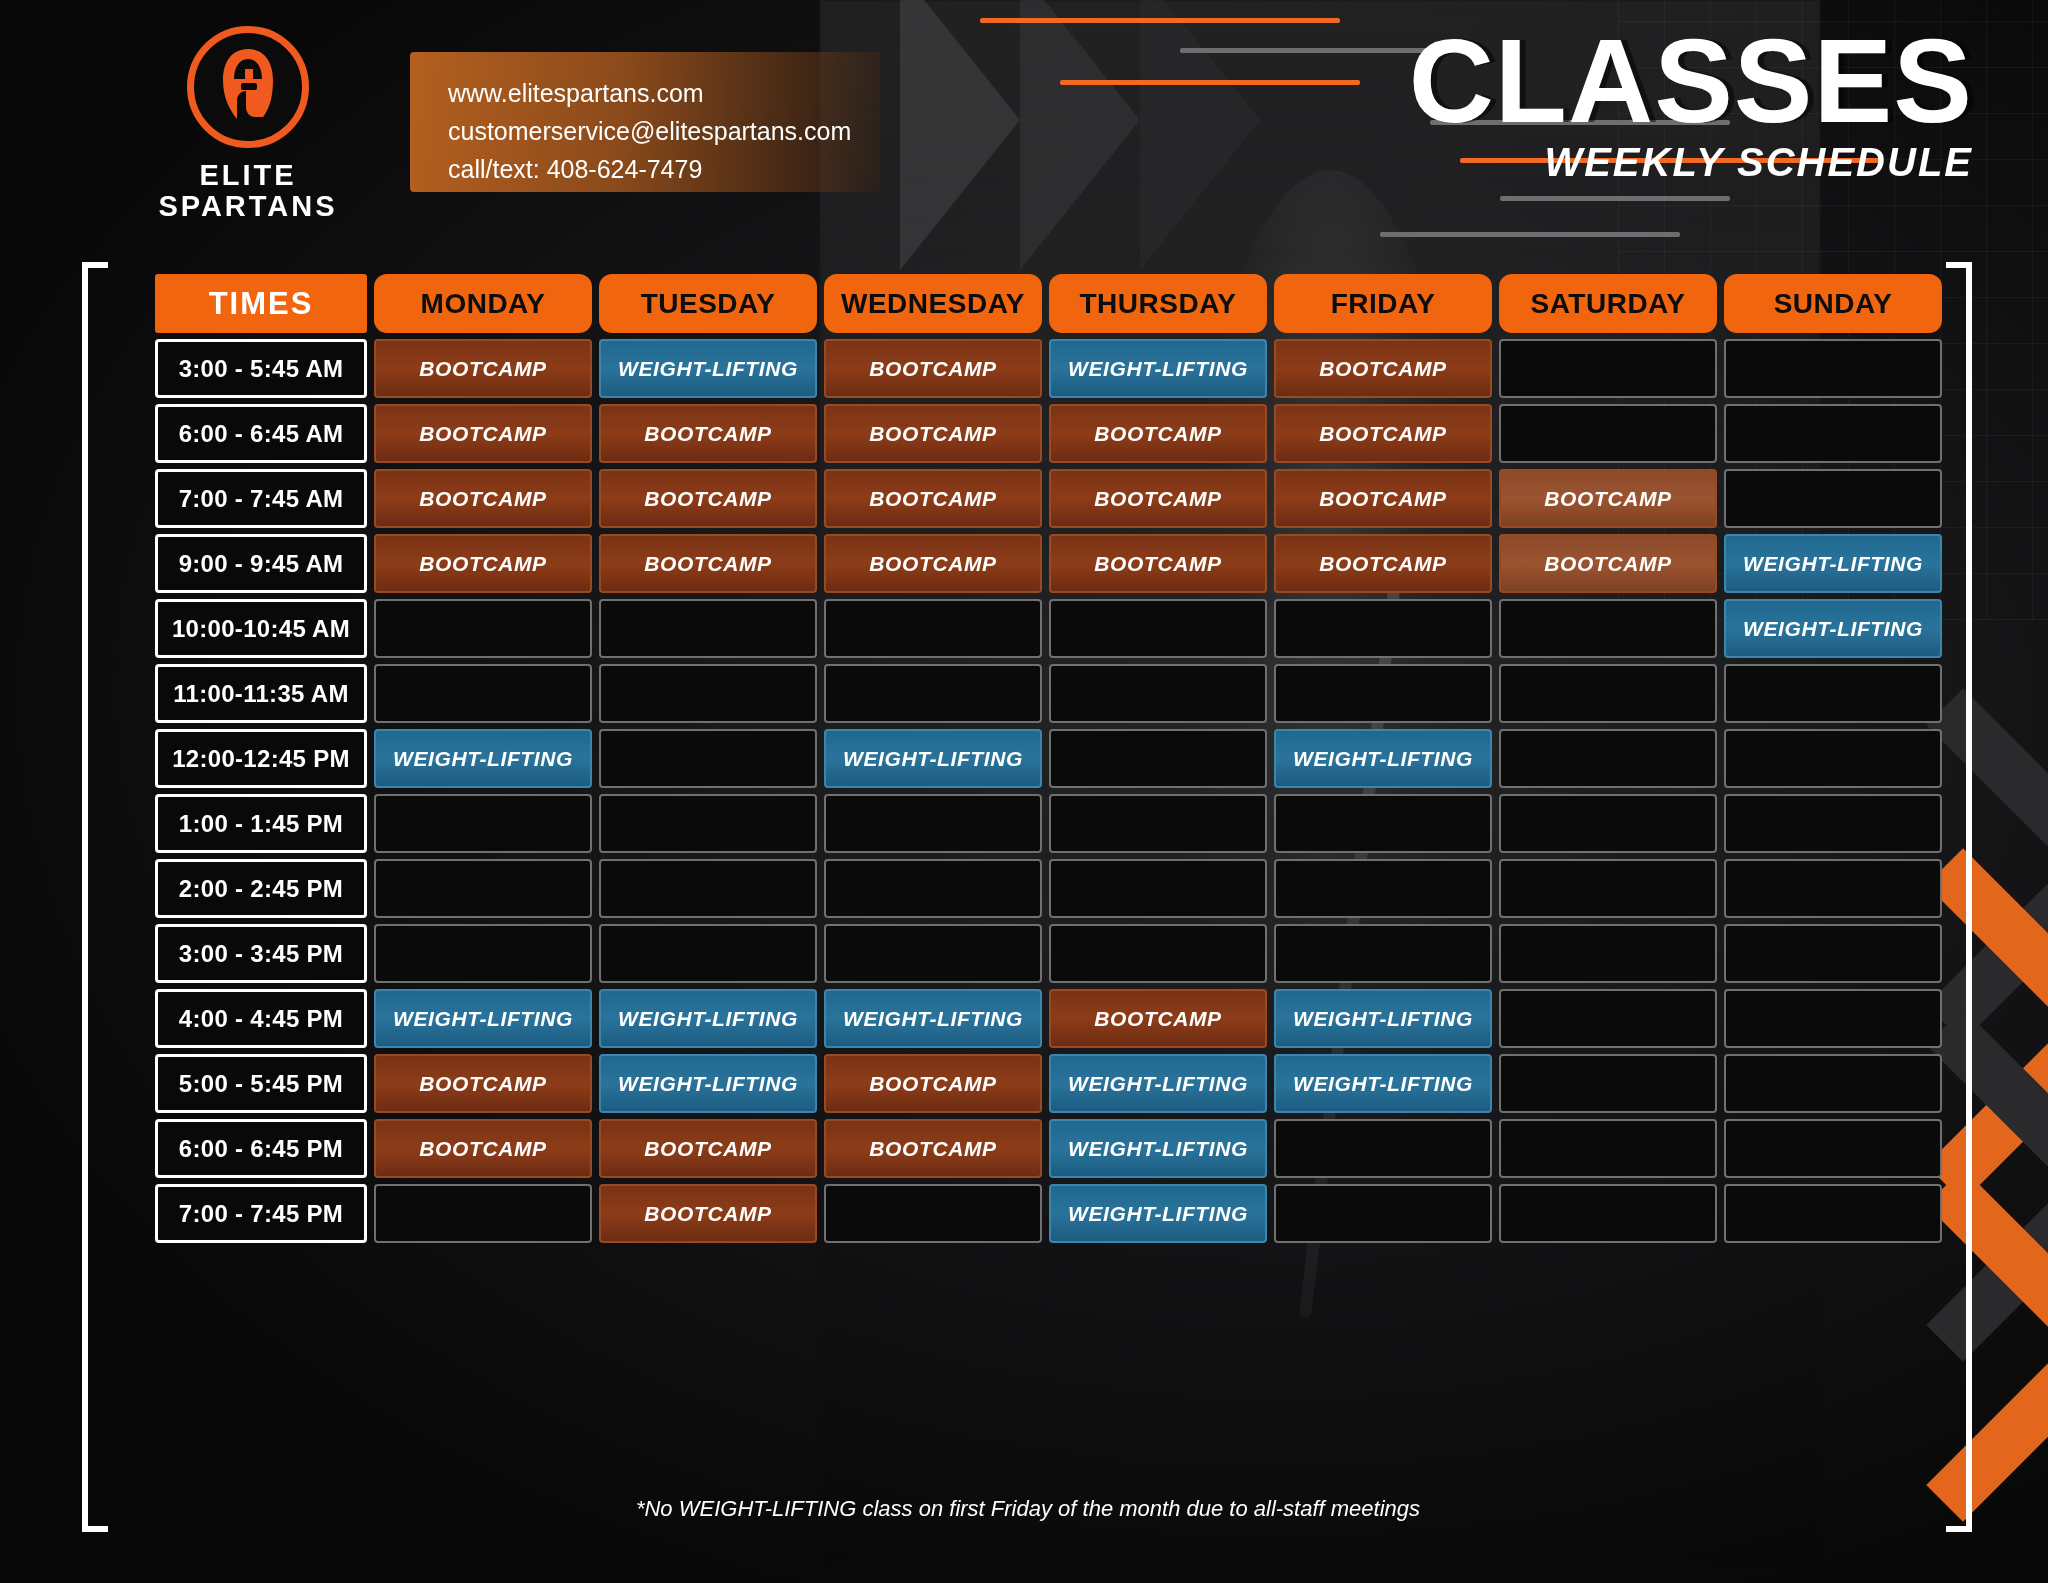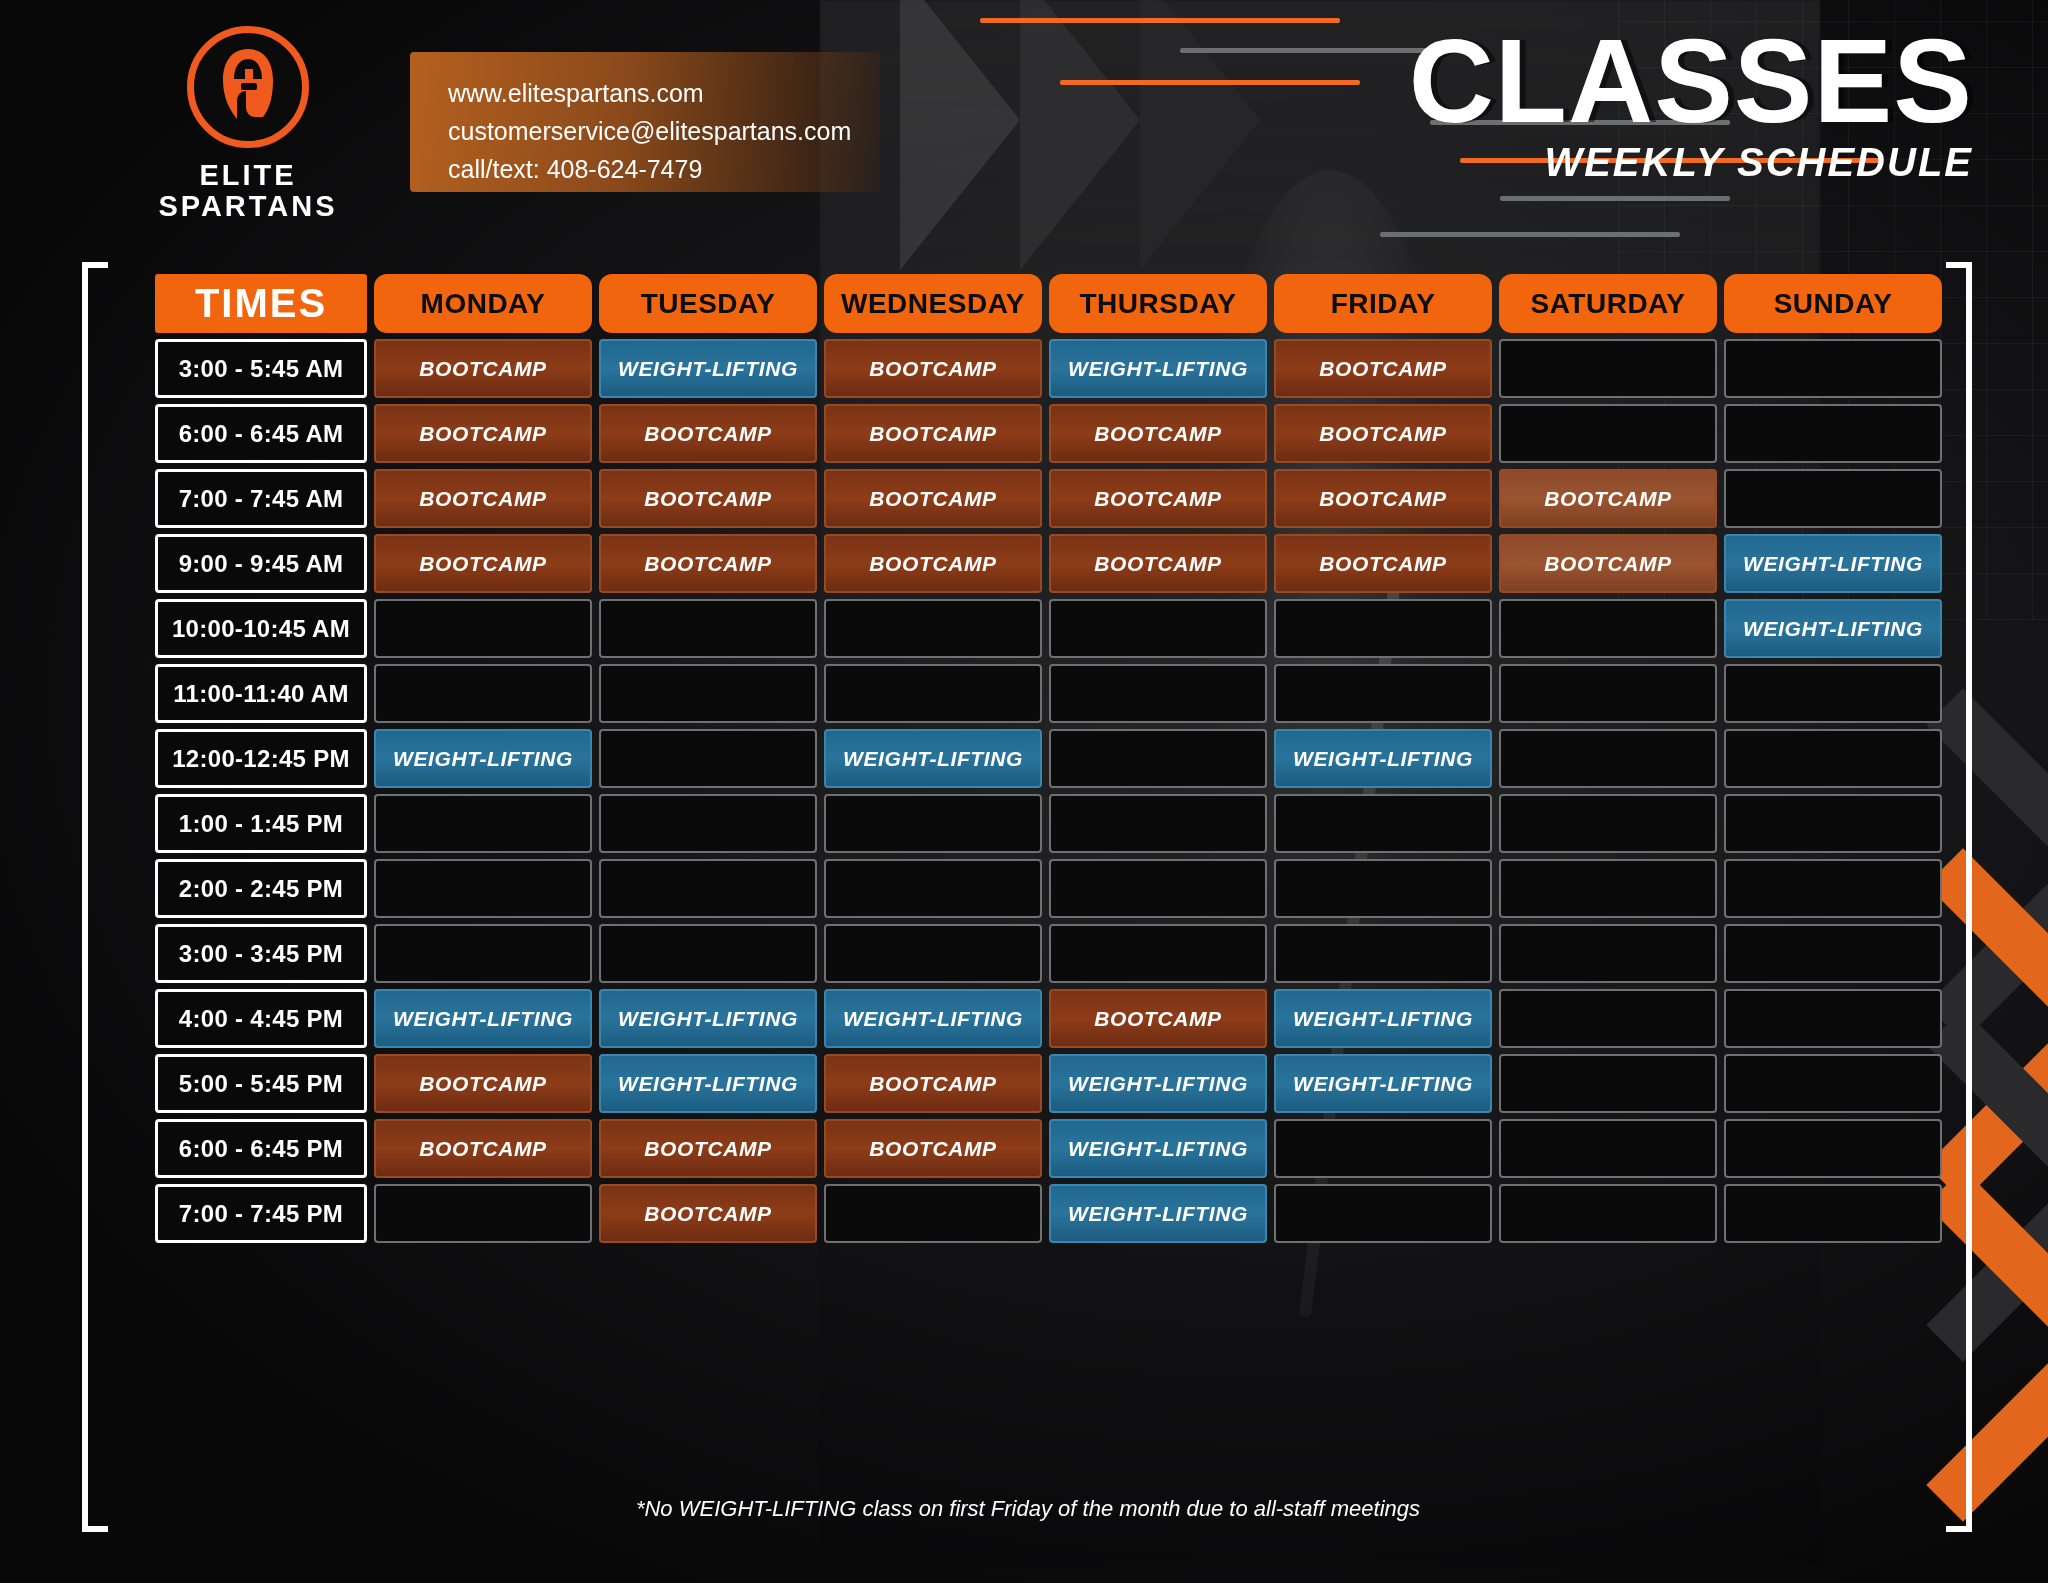--- a/index.html
+++ b/index.html
@@ -174,21 +174,21 @@
     padding: 0;
     text-align: center;
     vertical-align: middle;
   }
   col.times { width: 212px; }
   col.day   { width: 218px; }
 
   th.head-times {
     background: #f2650f;
     color: #ffffff;
-    font-size: 40px;
+    font-size: 31px;
     font-weight: 700;
     letter-spacing: 2px;
     border-radius: 3px;
     height: 62px;
   }
   th.head-day {
     background: #f2650f;
     color: #0d0d0d;
     font-size: 28px;
     font-weight: 700;
@@ -374,21 +374,21 @@
             <td class="time-cell">10:00-10:45 AM</td>
             <td class="cell"></td>
             <td class="cell"></td>
             <td class="cell"></td>
             <td class="cell"></td>
             <td class="cell"></td>
             <td class="cell"></td>
             <td class="cell weight">WEIGHT-LIFTING</td>
           </tr>
           <tr>
-            <td class="time-cell">11:00-11:40 AM</td>
+            <td class="time-cell">11:00-11:35 AM</td>
             <td class="cell"></td>
             <td class="cell"></td>
             <td class="cell"></td>
             <td class="cell"></td>
             <td class="cell"></td>
             <td class="cell"></td>
             <td class="cell"></td>
           </tr>
           <tr>
             <td class="time-cell">12:00-12:45 PM</td>

